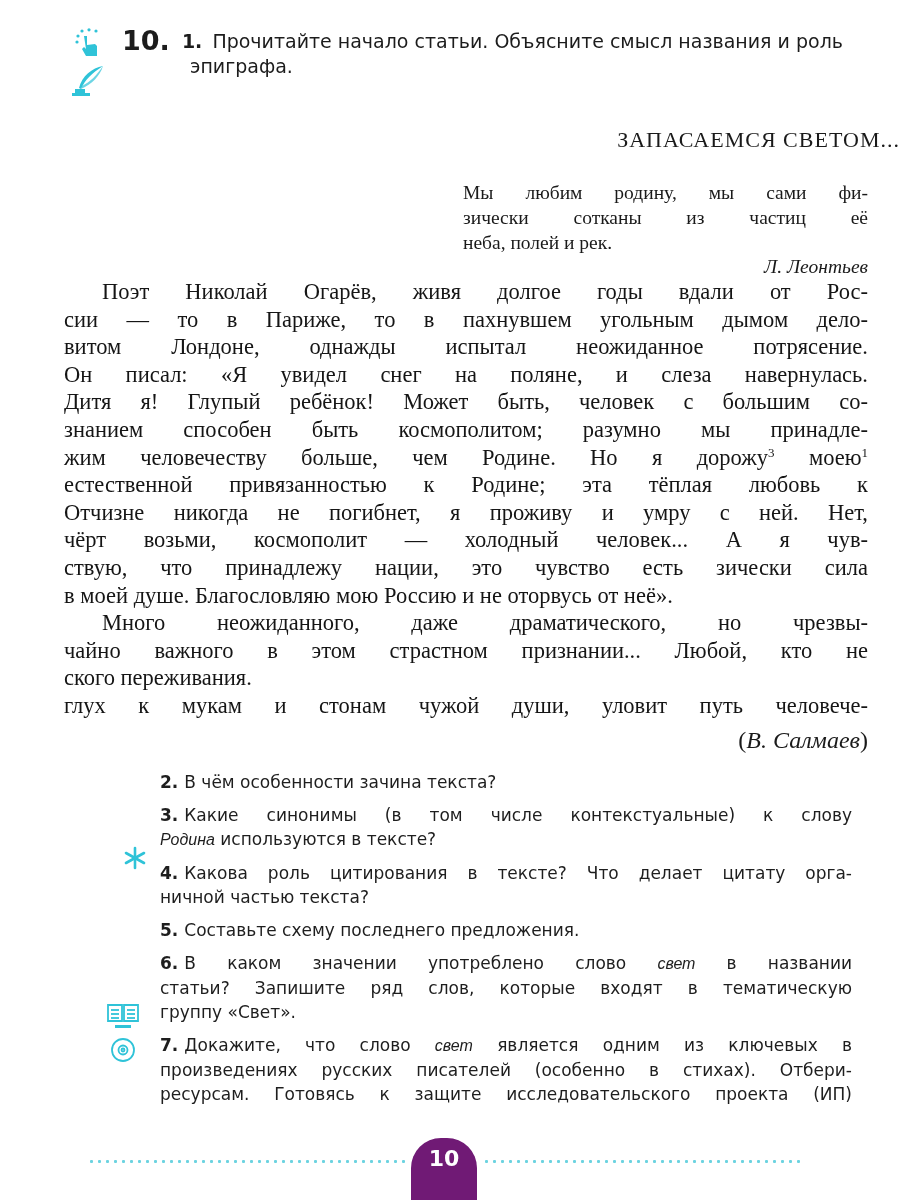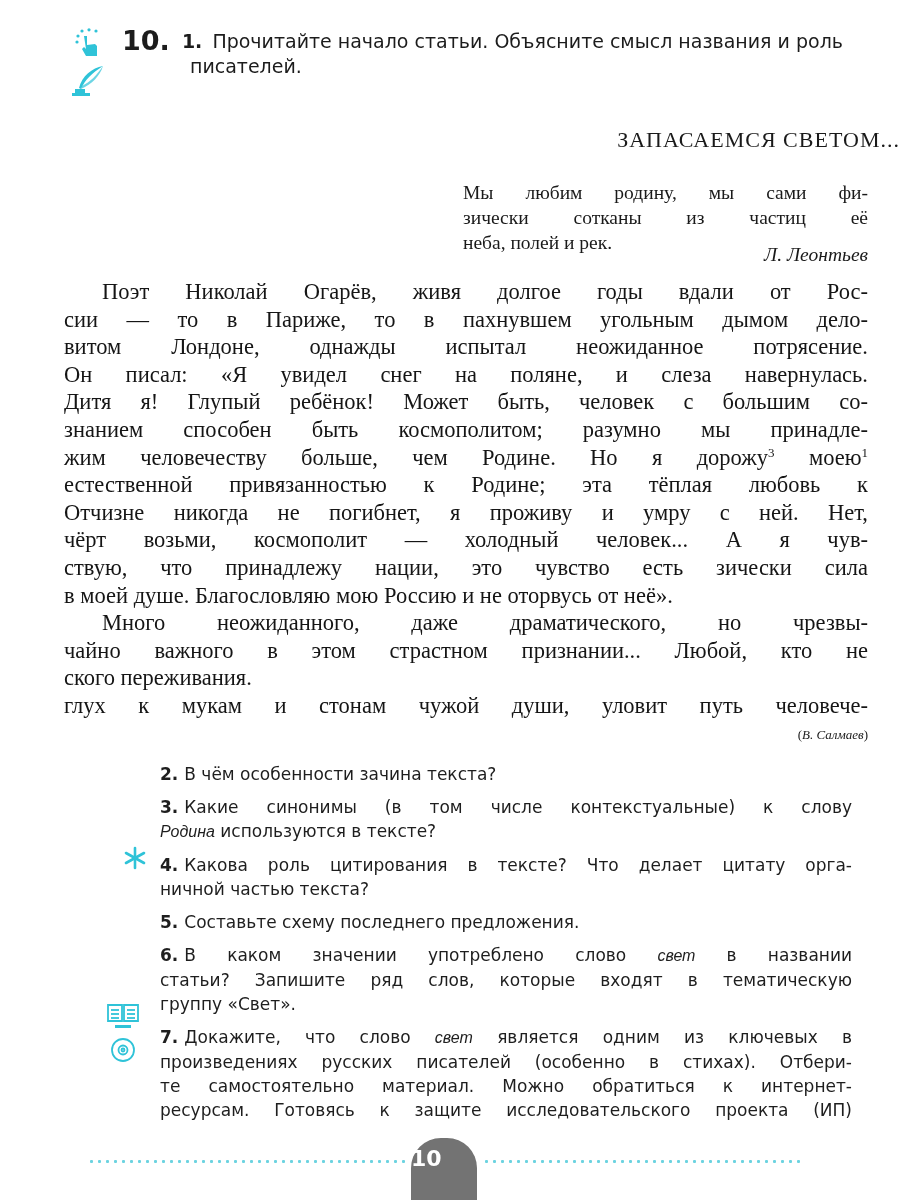--- a/index.html
+++ b/index.html
@@ -24,65 +24,65 @@
       position: absolute; left: 0; width: 900px; top: 127px; text-align: right;
       font-family: "Liberation Serif", serif; font-size: 22px; letter-spacing: 1px; padding-left: 30px;
     }
     .epigraph {
       position: absolute; left: 463px; top: 180px; width: 405px;
       font-family: "Liberation Serif", serif; font-size: 19.5px; line-height: 25px; text-align: justify;
     }
     .epigraph .ln { display: block; text-align: justify; text-align-last: justify; }
     .epigraph .ln.last { text-align-last: left; }
     .epigraph-author {
-      position: absolute; right: 32px; top: 244px;
+      position: absolute; right: 32px; top: 256px;
       font-family: "Liberation Serif", serif; font-style: italic; font-size: 19.5px;
     }
 
     .body-text {
       position: absolute; left: 64px; top: 278px; width: 804px;
       font-family: "Liberation Serif", serif; font-size: 22.5px; line-height: 27.6px; color: #151515;
     }
     .body-text .ln { display: block; white-space: nowrap; text-align: justify; text-align-last: justify; }
     .body-text .ln.last { text-align-last: left; }
     .body-text .indent { padding-left: 38px; }
     sup { font-size: 13px; vertical-align: 8px; line-height: 0; }
 
     .source {
       position: absolute; right: 32px; top: 727px;
-      font-family: "Liberation Serif", serif; font-size: 13px;
+      font-family: "Liberation Serif", serif; font-size: 24px;
     }
     .source i { font-style: italic; }
 
     
     .questions {
       position: absolute; left: 160px; top: 762px; width: 692px;
       font-family: "DejaVu Sans", sans-serif; font-size: 17px; line-height: 24px; color: #1e1e1e;
     }
     .q { position: relative; margin-bottom: 9px; }
     .q .ln { display: block; white-space: nowrap; text-align: justify; text-align-last: justify; }
     .q .ln.last { text-align-last: left; }
     .q .qn { font-weight: bold; margin-right: 6px; }
     .q .it { font-family: Liberation Sans, sans-serif; font-style: italic; font-size: 16px; }
     .q-icon { position: absolute; }
 
-    #q1 { margin-top: 0; }
+    #q1 { margin-top: 8px; }
     #q-star { left: 123px; top: 846px; width: 24px; height: 24px; }
     #icon-book { left: 106px; top: 1002px; width: 34px; height: 28px; }
     #icon-disc { left: 110px; top: 1037px; width: 26px; height: 26px; }
 
     
     .footer-dots { position: absolute; top: 1160px; height: 4px; }
     .footer-dots span { display: inline-block; width: 3px; height: 3px; background: #6cd3e0; border-radius: 1px; margin-right: 5px; vertical-align: top; }
     #dots-left { left: 90px; }
     #dots-right { left: 282px; }
     .page-tab {
       position: absolute; left: 411px; top: 1138px; width: 66px; height: 62px;
-      background: #737373; border-radius: 30px 30px 0 0;
-      text-align: left; color: #ffffff; font-family: "DejaVu Sans", sans-serif;
+      background: #701a75; border-radius: 30px 30px 0 0;
+      text-align: center; color: #ffffff; font-family: "DejaVu Sans", sans-serif;
       font-size: 22px; font-weight: bold; padding-top: 8px;
     }
   </style>
 </head>
 <body>
 
 <svg id="icon-hand" class="side-icon" viewBox="0 0 34 30">
   <g fill="#2fc3d8">
     <circle cx="5" cy="8" r="1.6"></circle>
       <circle cx="9" cy="3" r="1.6"></circle>
@@ -98,21 +98,21 @@
     <path d="M33 2 C30 12 22 20 11 25 L12 22 C20 18 27 11 33 2 Z" opacity="0.7"></path>
     <rect x="2" y="29" width="18" height="3"></rect>
     <rect x="5" y="25" width="10" height="4"></rect>
   </g>
 </svg>
 
 <div class="task-head">
   <span class="task-num">10.</span>
   <span class="sub-num">1.</span>
   <span>Прочитайте начало статьи. Объясните смысл названия и роль</span>
-  <span class="line2">писателей.</span>
+  <span class="line2">эпиграфа.</span>
 </div>
 
 <div class="article-title">ЗАПАСАЕМСЯ СВЕТОМ...</div>
 
 <div class="epigraph">
   <span class="ln">Мы любим родину, мы сами фи-</span>
   <span class="ln">зически сотканы из частиц её</span>
   <span class="ln last">неба, полей и рек.</span>
 </div>
 <div class="epigraph-author">Л. Леонтьев</div>
@@ -182,21 +182,20 @@
     <span class="ln last"><span class="qn">5.</span><span>Составьте схему последнего предложения.</span></span>
   </div>
   <div class="q">
     <span class="ln"><span class="qn">6.</span><span>В каком значении употреблено слово </span><span class="it">свет</span><span> в названии</span></span>
     <span class="ln">статьи? Запишите ряд слов, которые входят в тематическую</span>
     <span class="ln last">группу «Свет».</span>
   </div>
   <div class="q">
     <span class="ln"><span class="qn">7.</span><span>Докажите, что слово </span><span class="it">свет</span><span> является одним из ключевых в</span></span>
     <span class="ln">произведениях русских писателей (особенно в стихах). Отбери-</span>
-    <span class="ln">те самостоятельно материал. Можно обратиться к интернет-</span>
     <span class="ln">ресурсам. Готовясь к защите исследовательского проекта (ИП)</span>
   </div>
 </div>
 
 <div class="footer-dots" id="dots-left" style="left: 90px; width: 320px; overflow: hidden; white-space: nowrap;"><span></span><span></span><span></span><span></span><span></span><span></span><span></span><span></span><span></span><span></span><span></span><span></span><span></span><span></span><span></span><span></span><span></span><span></span><span></span><span></span><span></span><span></span><span></span><span></span><span></span><span></span><span></span><span></span><span></span><span></span><span></span><span></span><span></span><span></span><span></span><span></span><span></span><span></span><span></span><span></span></div>
 <div class="footer-dots" id="dots-right" style="left: 485px; width: 320px; overflow: hidden; white-space: nowrap;"><span></span><span></span><span></span><span></span><span></span><span></span><span></span><span></span><span></span><span></span><span></span><span></span><span></span><span></span><span></span><span></span><span></span><span></span><span></span><span></span><span></span><span></span><span></span><span></span><span></span><span></span><span></span><span></span><span></span><span></span><span></span><span></span><span></span><span></span><span></span><span></span><span></span><span></span><span></span><span></span></div>
 <div class="page-tab">
   <span>10</span>
 </div>
 

